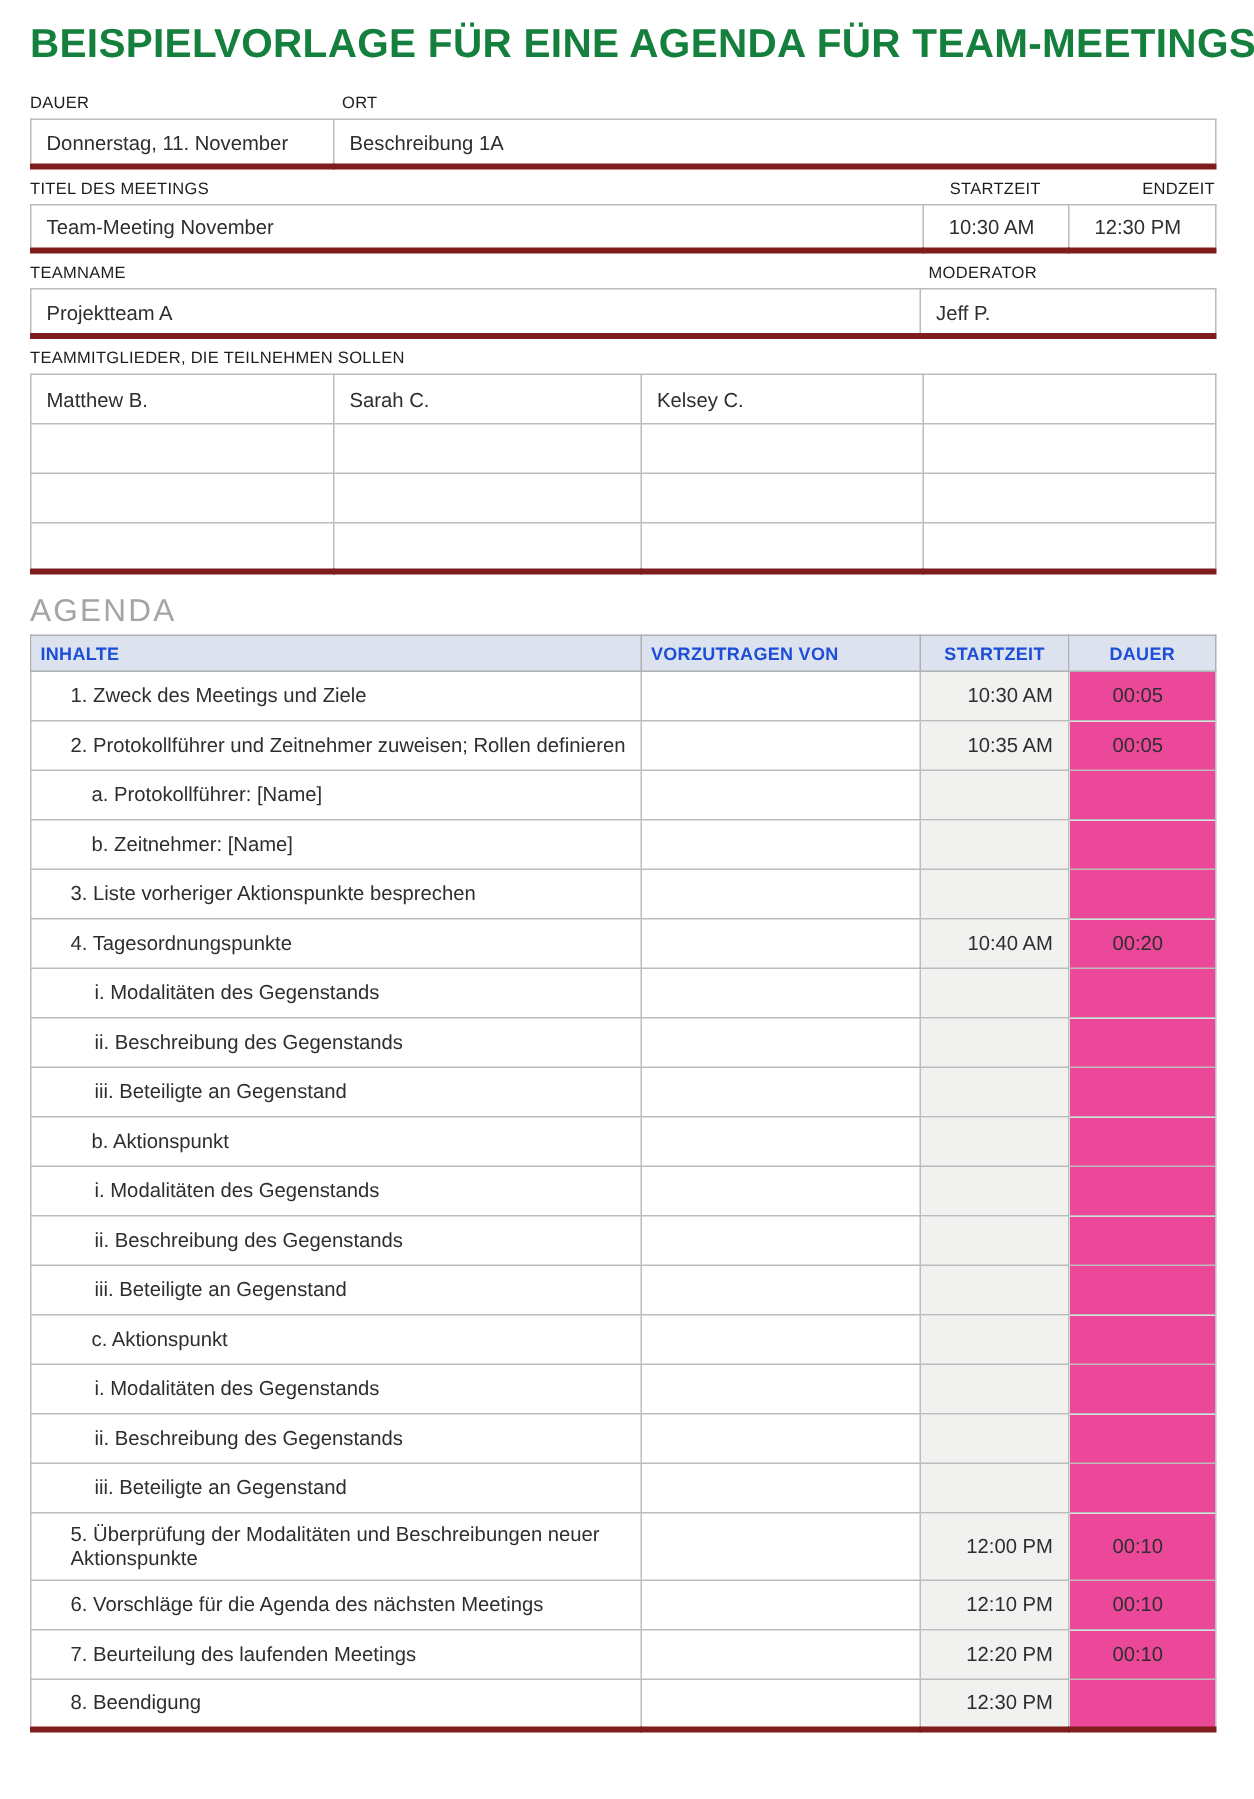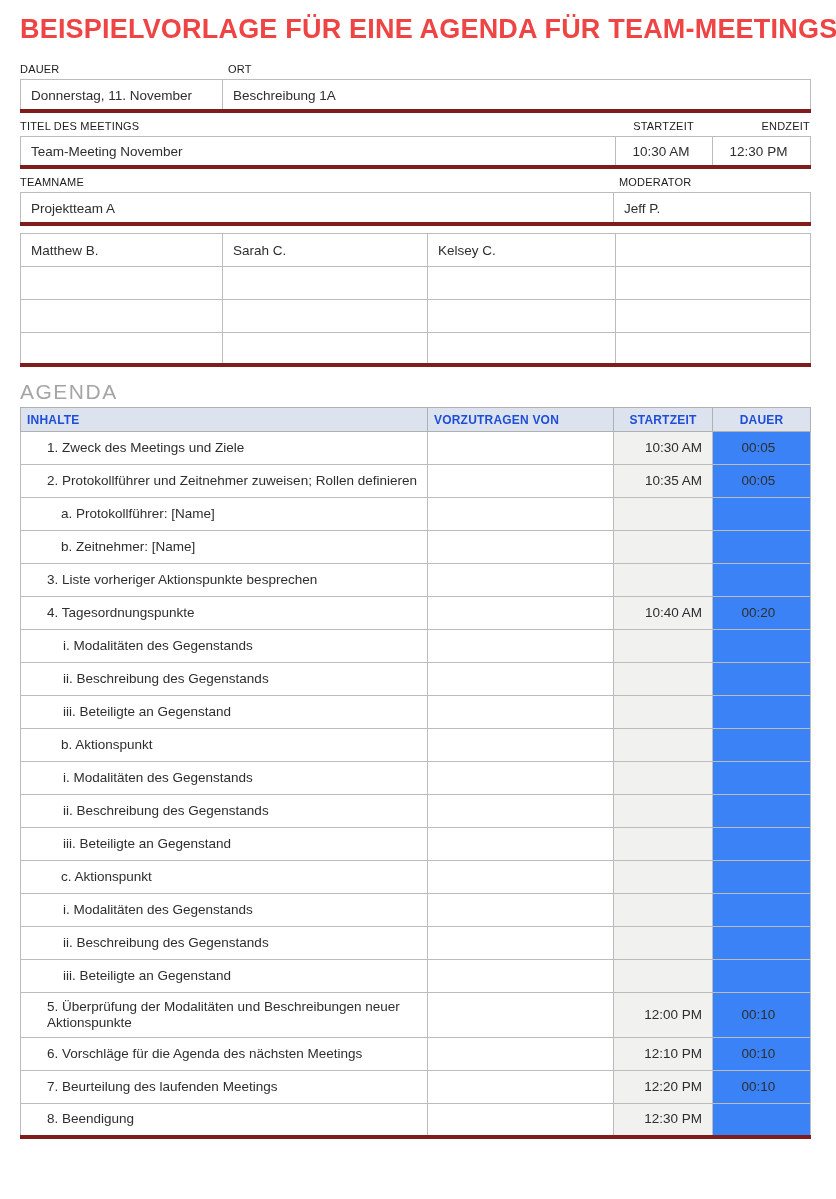--- a/index.html
+++ b/index.html
@@ -12,21 +12,21 @@
   }
   .page { width: 836px; padding: 0 26px 12px 20px; }
 
   
   .doc-title {
     margin: 12px 0 0 0;
     font-size: 27px;
     font-weight: bold;
     line-height: 34px;
     letter-spacing: 0.2px;
-    color: #ef4444;
+    color: #15803d;
     white-space: nowrap;
   }
 
   
   .section { margin-top: 7px; }
   .section.first { margin-top: 17px; }
   .label-row {
     display: flex;
     font-size: 11px;
     line-height: 13px;
@@ -94,21 +94,21 @@
   }
   table.agenda-table td.content.ind0 { padding-left: 26px; margin-left: 12px; }
   table.agenda-table td.content.ind1 { padding-left: 40px; }
   table.agenda-table td.content.ind2 { padding-left: 42px; }
   table.agenda-table td.start {
     background: #f1f1f0;
     text-align: right;
     padding-right: 10px;
   }
   table.agenda-table td.dur {
-    background: #3b82f6;
+    background: #ec4899;
     text-align: center;
     padding-right: 12px; padding-left: 6px;
   }
 </style>
 </head>
 <body>
 
 <div class="page">
 
   <h1 class="doc-title">BEISPIELVORLAGE FÜR EINE AGENDA FÜR TEAM-MEETINGS</h1>
@@ -167,20 +167,23 @@
       <tbody>
           <tr>
         <td>Projektteam A</td>
         <td>Jeff P.</td>
       </tr>
     </tbody>
       </table>
   </div>
 
   <div class="section">
+    <div class="label-row">
+      <span class="lbl">TEAMMITGLIEDER, DIE TEILNEHMEN SOLLEN</span>
+    </div>
     <table class="grid form-table team-table">
       <colgroup>
           <col style="width:202px">
           <col style="width:205px">
           <col style="width:188px">
           <col style="width:195px">
         </colgroup>
       <tbody>
           <tr>
             <td>Matthew B.</td>

